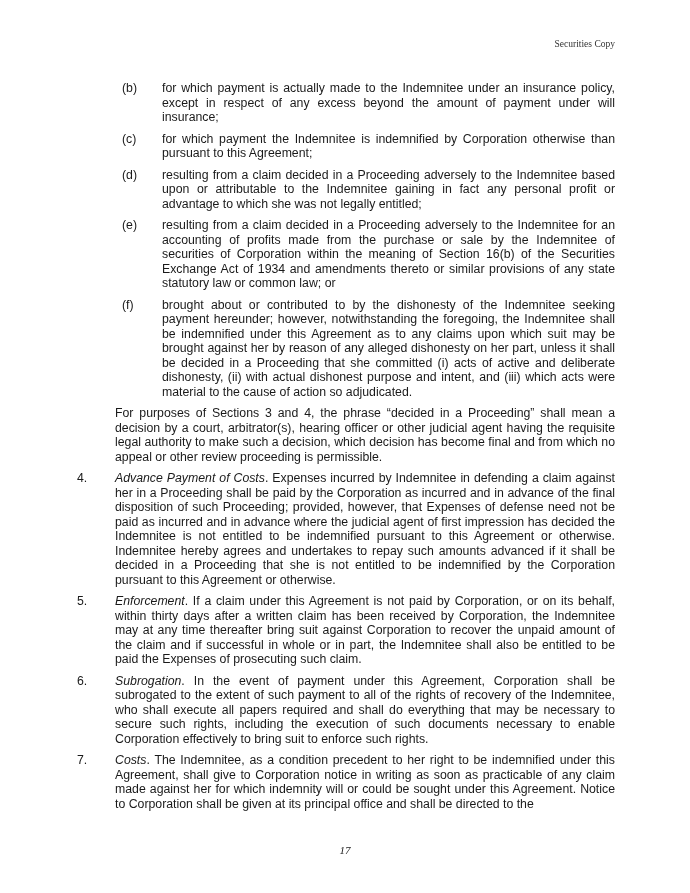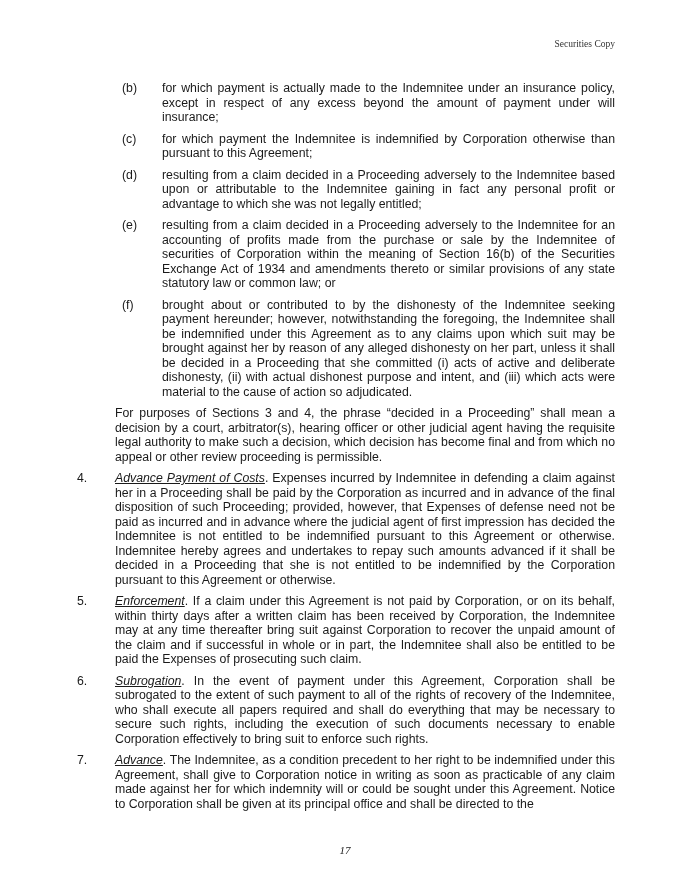--- a/index.html
+++ b/index.html
@@ -14,21 +14,21 @@
   }
   .body-text {
     position: absolute; top: 81px; left: 0; width: 690px;
     font-family: "Liberation Sans", sans-serif; font-size: 12.3px; line-height: 14.5px;
   }
   .sub-item { position: relative; margin: 0 75px 0 162px; text-align: justify; margin-bottom: 7px; }
   .sub-item .label { position: absolute; left: -40px; top: 0; }
   .para-block { margin: 0 75px 0 115px; text-align: justify; margin-bottom: 7px; }
   .num-item { position: relative; margin: 0 75px 0 115px; text-align: justify; margin-bottom: 7px; }
   .num-item .num { position: absolute; left: -38px; top: 0; }
-  .num-item .heading { font-style: italic; text-decoration: underline; }
+  .num-item .heading { font-style: italic; }
 </style>
 </head>
 <body>
 
 <div class="header">Securities Copy</div>
 
 <div class="body-text">
   <div class="sub-item">
     <span class="label">(b)</span>
     <span>for which payment is actually made to the Indemnitee under an insurance policy, except in respect of any excess beyond the amount of payment under will insurance;</span>
@@ -59,17 +59,17 @@
   <div class="num-item">
     <span class="num">5.</span>
     <span class="heading">Enforcement</span><span>. If a claim under this Agreement is not paid by Corporation, or on its behalf, within thirty days after a written claim has been received by Corporation, the Indemnitee may at any time thereafter bring suit against Corporation to recover the unpaid amount of the claim and if successful in whole or in part, the Indemnitee shall also be entitled to be paid the Expenses of prosecuting such claim.</span>
   </div>
   <div class="num-item">
     <span class="num">6.</span>
     <span class="heading">Subrogation</span><span>. In the event of payment under this Agreement, Corporation shall be subrogated to the extent of such payment to all of the rights of recovery of the Indemnitee, who shall execute all papers required and shall do everything that may be necessary to secure such rights, including the execution of such documents necessary to enable Corporation effectively to bring suit to enforce such rights.</span>
   </div>
   <div class="num-item">
     <span class="num">7.</span>
-    <span class="heading">Advance</span><span>. The Indemnitee, as a condition precedent to her right to be indemnified under this Agreement, shall give to Corporation notice in writing as soon as practicable of any claim made against her for which indemnity will or could be sought under this Agreement. Notice to Corporation shall be given at its principal office and shall be directed to the</span>
+    <span class="heading">Costs</span><span>. The Indemnitee, as a condition precedent to her right to be indemnified under this Agreement, shall give to Corporation notice in writing as soon as practicable of any claim made against her for which indemnity will or could be sought under this Agreement. Notice to Corporation shall be given at its principal office and shall be directed to the</span>
   </div>
 </div>
 
 <div class="page-number">17</div>
 
 </body></html>

